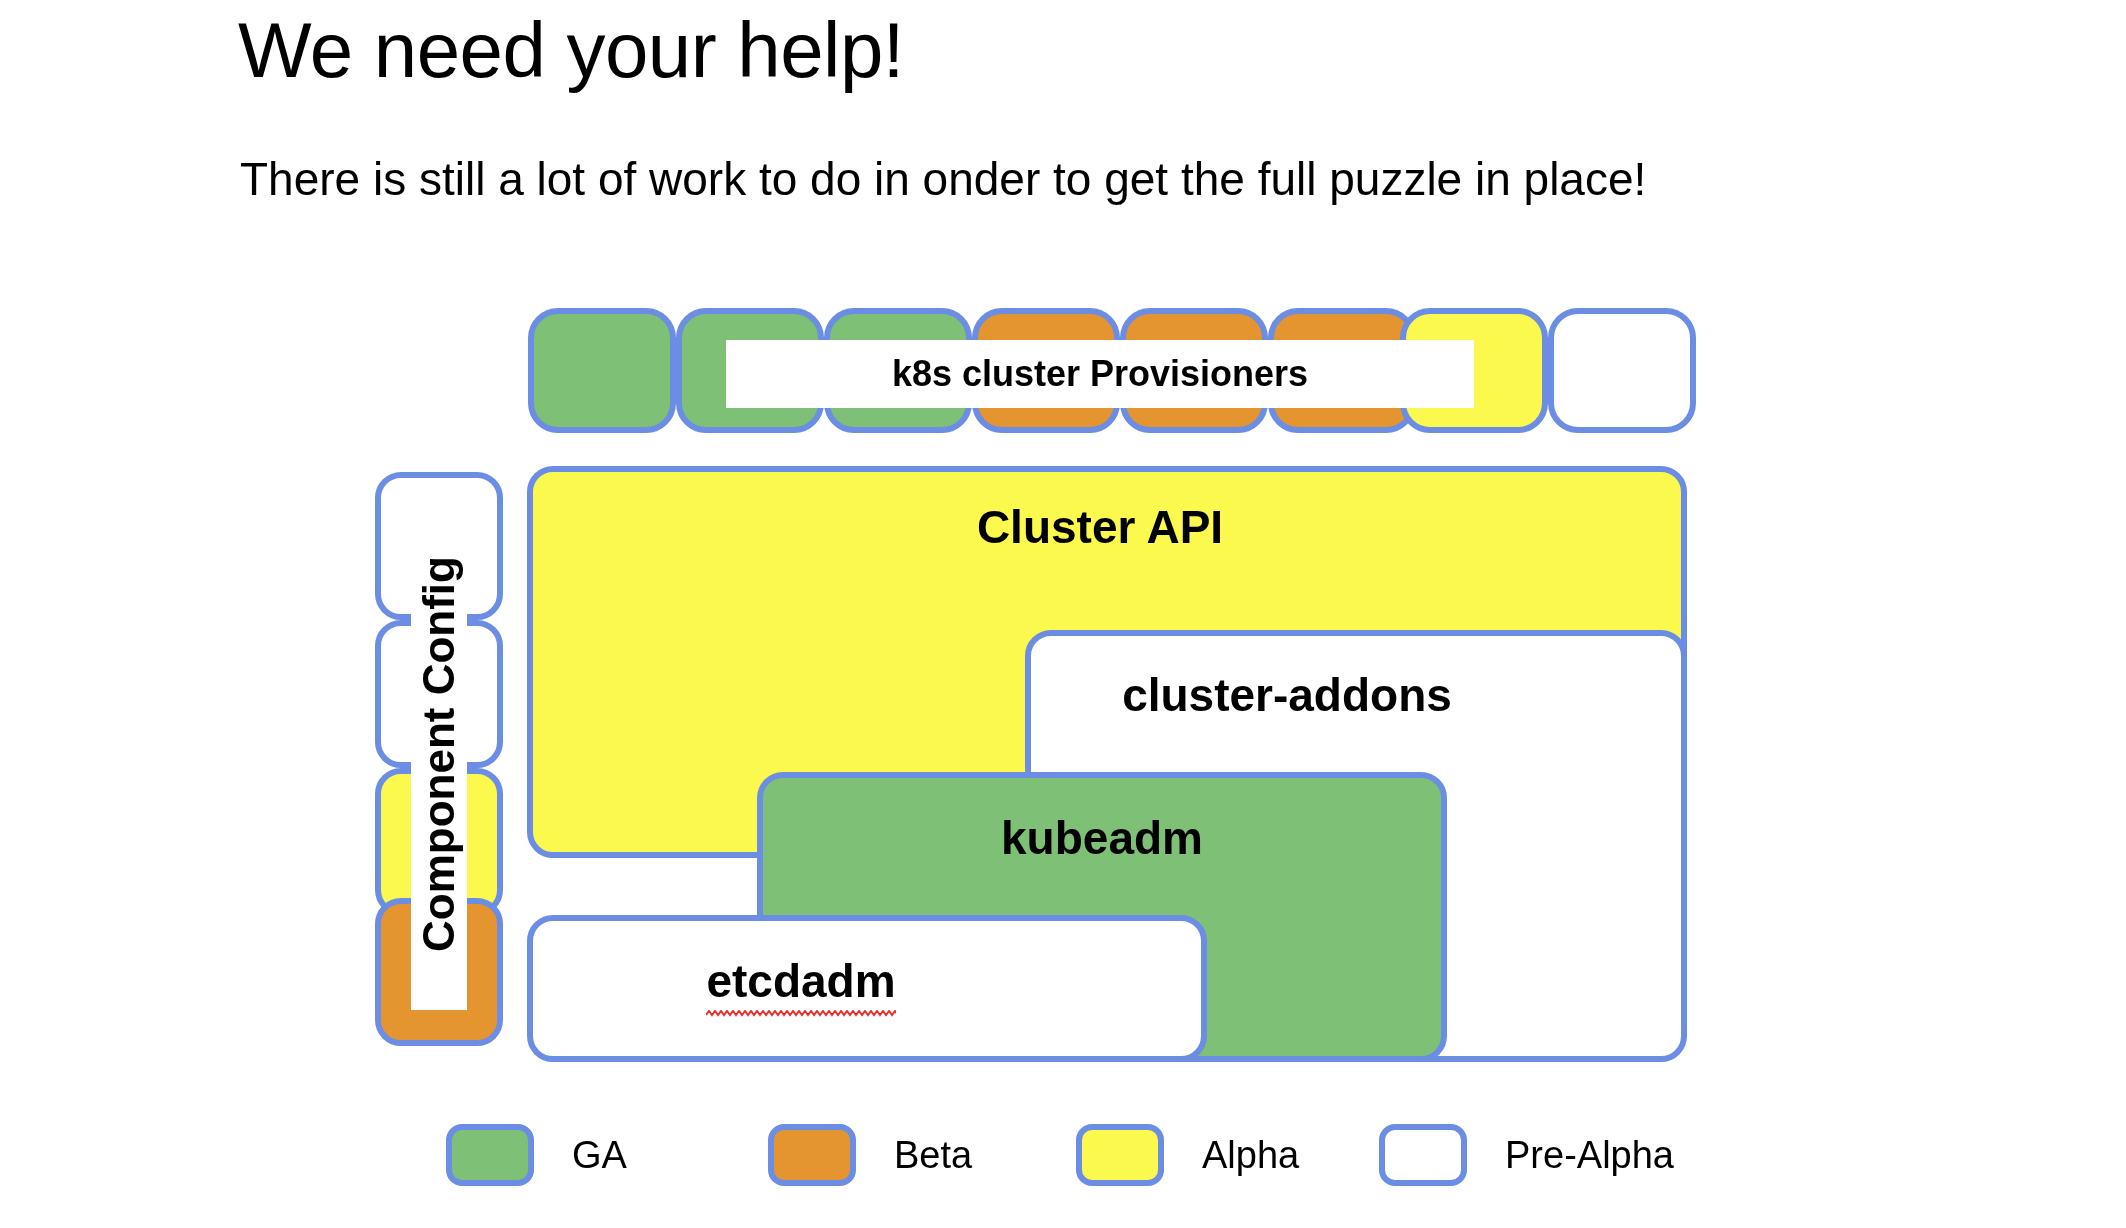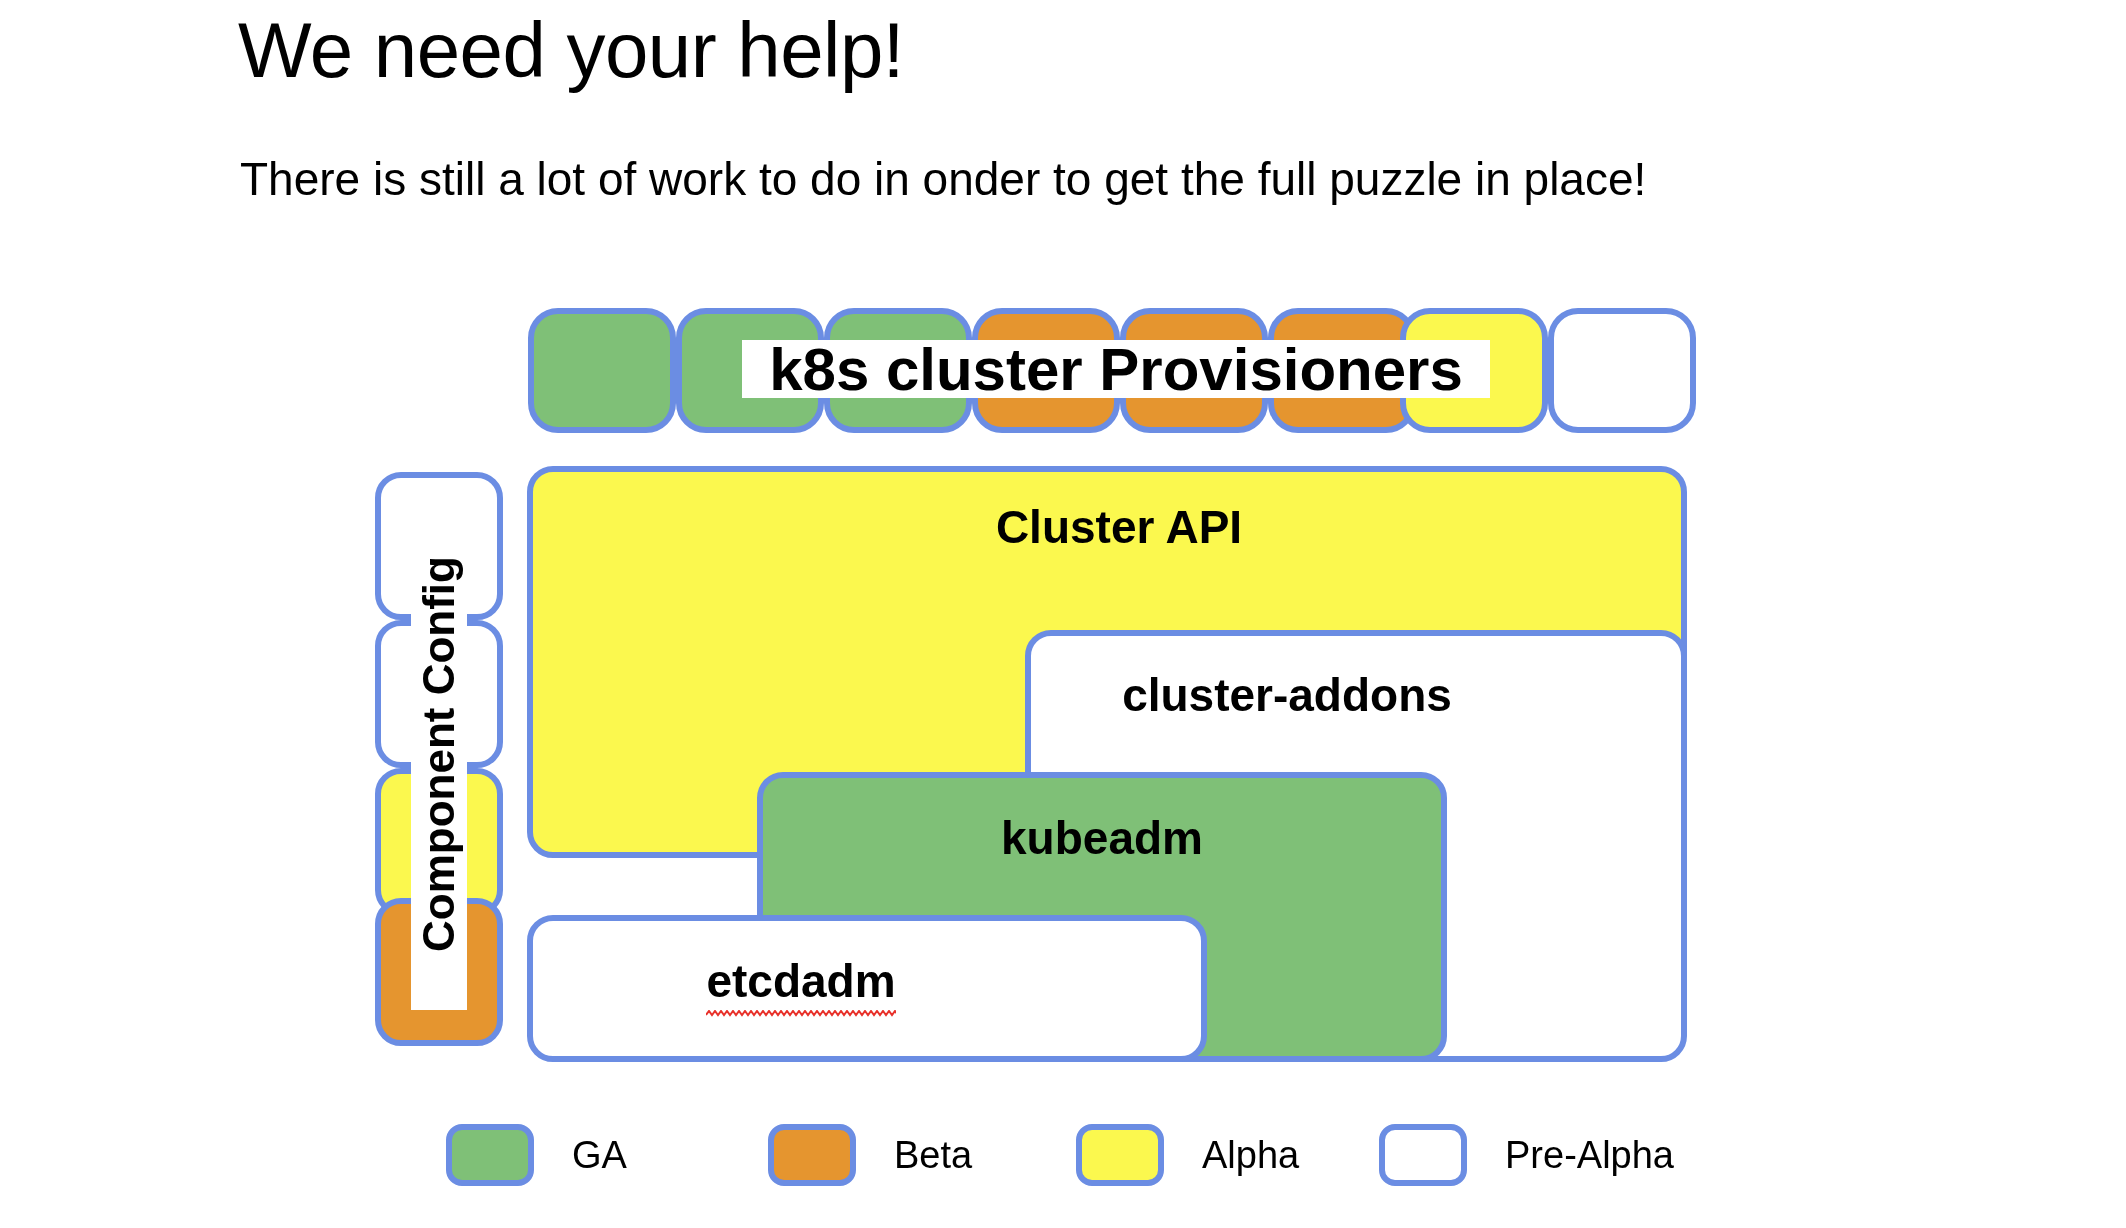--- a/index.html
+++ b/index.html
@@ -64,25 +64,25 @@
 
   
   #provisioner-row { position: absolute; left: 0; top: 0; width: 100%; height: 100%; }
   .prov-box {
     top: 308px;
     width: 148px;
     height: 125px;
     border-radius: 30px;
   }
   #provisioners-label {
-    left: 742px;
+    left: 726px;
     top: 340px;
     width: 748px;
-    height: 58px;
-    font-size: 60px;
+    height: 68px;
+    font-size: 36px;
     z-index: 30;
   }
 
   
   .cc-box {
     left: 375px;
     width: 128px;
     height: 148px;
     border-radius: 26px;
   }
@@ -103,21 +103,21 @@
 
   
   #cluster-api-box {
     left: 527px; top: 466px;
     width: 1160px; height: 392px;
     border-radius: 26px;
     z-index: 10;
   }
   #cluster-api-label {
     position: absolute;
-    left: 539px; top: 500px;
+    left: 520px; top: 500px;
     width: 1160px; text-align: center;
     font-size: 46px; font-weight: bold;
     z-index: 14; background: transparent;
   }
 
   #cluster-addons-box {
     left: 1025px; top: 630px;
     width: 662px; height: 432px;
     border-radius: 26px;
     z-index: 11;

